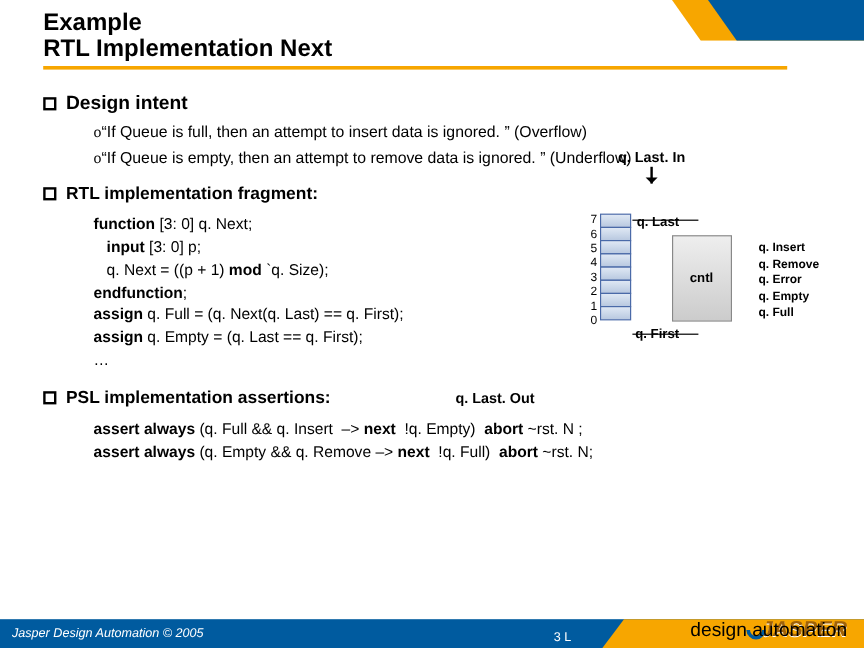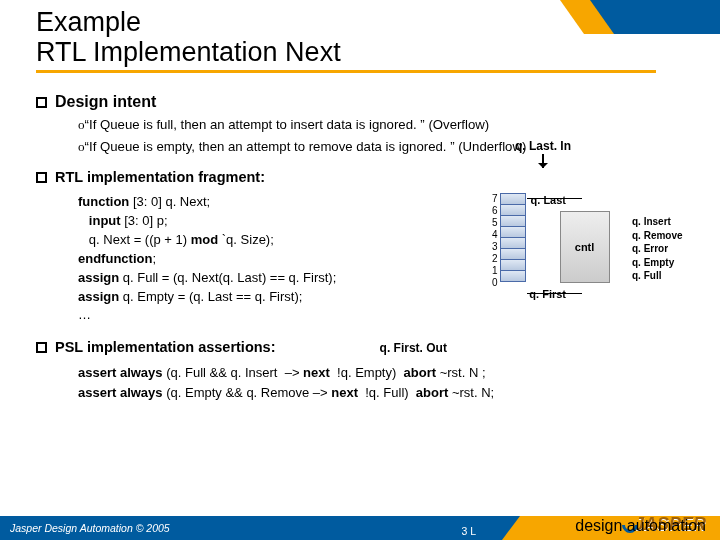--- a/index.html
+++ b/index.html
@@ -16,21 +16,21 @@
     position: absolute; top: 0; right: 0;
     width: 160px; height: 34px;
     overflow: hidden;
   }
   .corner .orange { position:absolute; top:0; right:0; width:0; height:0;
     border-top: 34px solid #f7a600; border-left: 24px solid transparent; width:160px; }
   .corner .blue  { position:absolute; top:0; right:0; width:0; height:0;
     border-top: 34px solid #005b9f; border-left: 24px solid transparent; width:130px; }
   
   .title-wrap { padding: 8px 0 0 36px; }
-  .title { font-size: 27px; font-weight: normal; line-height: 1.1; }
+  .title { font-size: 20px; font-weight: bold; line-height: 1.1; }
   .underline { height: 3px; background:#f7a600; width: 620px; margin-top:3px; }
   
   .body { padding: 12px 18px 0 36px; font-size: 13.2px; }
   .sq { display:inline-block; width:11px; height:11px; border:2px solid #000; margin-right:8px; vertical-align: -1px; }
   .h1 { font-weight: bold; font-size: 16px; margin: 8px 0 6px; }
   .h2 { font-weight: bold; font-size: 14.5px; margin: 14px 0 8px; }
   .bullets { margin-left: 42px; }
   .bullets div { margin: 6px 0; text-indent: -14px; padding-left:14px; }
   .o { font-family: Georgia, serif; color:#000; }
   
@@ -160,21 +160,21 @@
           <div>q. Empty</div>
           <div>q. Full</div>
         </div>
       <div class="wire" style="top:5px; left:55px; width:55px;"></div>
       <div class="wire" style="top:100px; left:55px; width:55px;"></div>
     </div>
   </div>
 
   <div class="h2">
     <span class="sq"></span><span>PSL implementation assertions:</span>
-    <span style="font-weight:bold; font-size:12px; margin-left:100px">q. First. Out</span>
+    <span style="font-weight:bold; font-size:12px; margin-left:100px">q. Last. Out</span>
   </div>
   <div class="psl">
     <div><span class="kw">assert always </span>(q. Full &amp;&amp; q. Insert &nbsp;–&gt; <span class="kw">next </span>&nbsp;!q. Empty) &nbsp;<span class="kw">abort</span> ~rst. N ;</div>
     <div><span class="kw">assert always </span>(q. Empty &amp;&amp; q. Remove –&gt; <span class="kw">next </span>&nbsp;!q. Full) &nbsp;<span class="kw">abort</span> ~rst. N;</div>
   </div>
 </div>
 
 <div class="footer">
   <span>Jasper Design Automation © 2005</span>
 </div>

